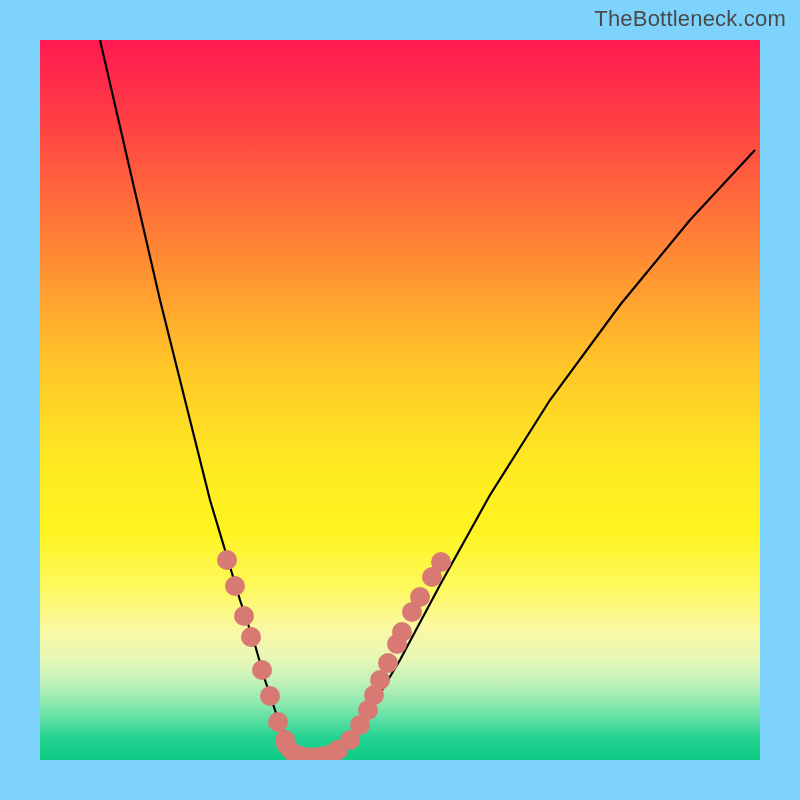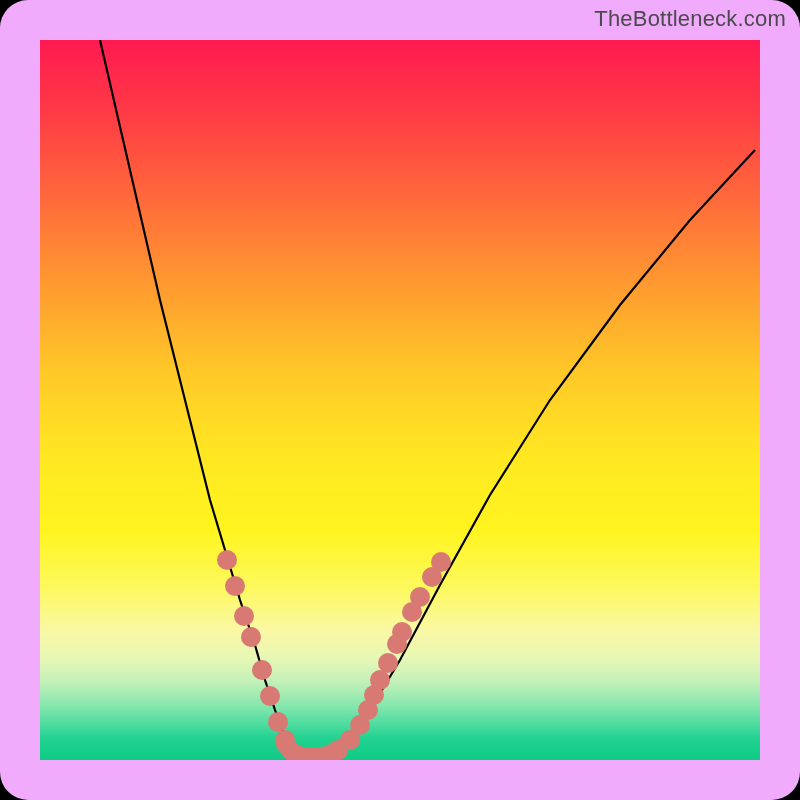--- a/index.html
+++ b/index.html
@@ -7,22 +7,21 @@
     padding: 0;
     width: 800px;
     height: 800px;
     overflow: hidden;
     background: #000;
     font-family: Arial, Helvetica, sans-serif;
   }
   .frame {
     position: absolute;
     inset: 0;
-    background: #f0abfc;
-    border-radius: 28px;
+    background: #7dd3fc;
   }
   .plot {
     position: absolute;
     left: 40px;
     top: 40px;
     width: 720px;
     height: 720px;
     overflow: hidden;
   }
   .gradient {

